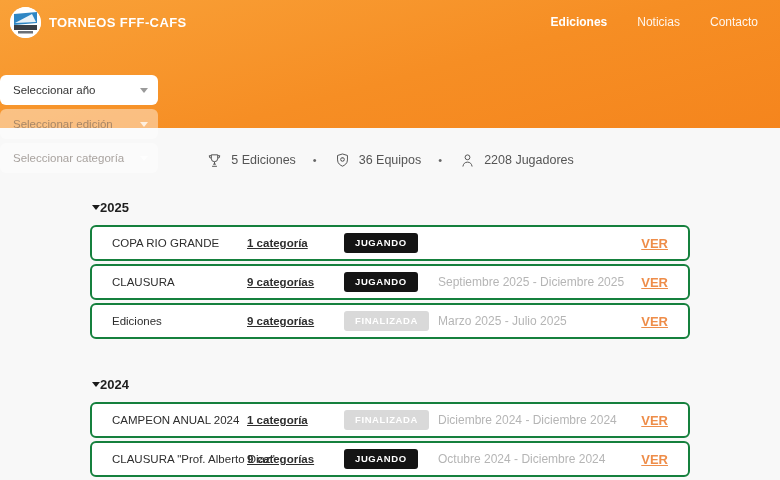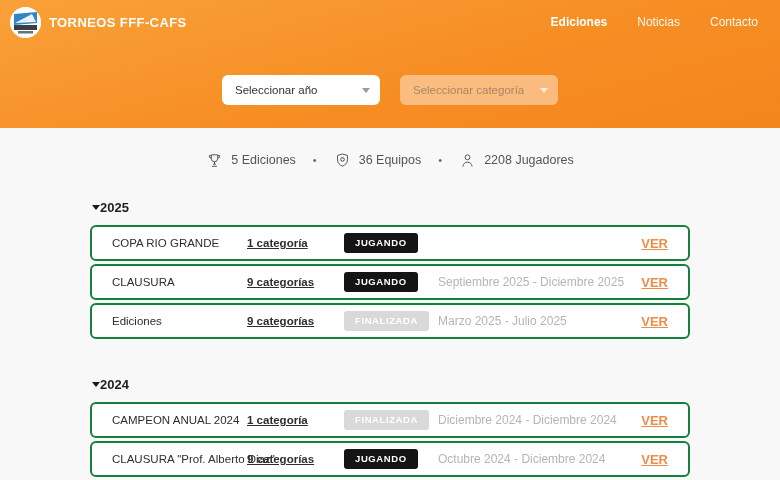--- a/index.html
+++ b/index.html
@@ -31,21 +31,21 @@
   }
   .nav-links { margin-left:auto; display:flex; gap:30px; }
   .nav-link {
     color:rgba(255,255,255,.92); font-size:12px; text-decoration:none;
     cursor:pointer;
   }
   .nav-link.active { font-weight:bold; color:#fff; }
 
   
   .filters {
-    display:flex; justify-content:center; gap:20px; margin-top:31px;
+    display:flex; justify-content:center; gap:4px; margin-top:31px;flex-direction:column;
   }
   .select {
     width:158px; height:30px; border-radius:6px;
     display:flex; align-items:center;
     padding:0 10px 0 13px;
     font-size:11.5px;
     cursor:pointer;
   }
   .select .sel-label { flex:1; white-space:nowrap; overflow:hidden; }
   .select.enabled { background:#fff; color:#333; }
@@ -132,20 +132,24 @@
       <a class="nav-link">Contacto</a>
     </nav>
   </div>
 
   <div class="filters">
     <div class="select enabled">
       <span class="sel-label">Seleccionar año</span>
       <span class="chev"></span>
     </div>
     <div class="select disabled">
+      <span class="sel-label">Seleccionar edición</span>
+      <span class="chev"></span>
+    </div>
+    <div class="select disabled">
       <span class="sel-label">Seleccionar categoría</span>
       <span class="chev"></span>
     </div>
   </div>
 </header>
 
 <div class="stats">
   <div class="stat">
     <span>
       <svg width="17" height="17" viewBox="0 0 24 24">

